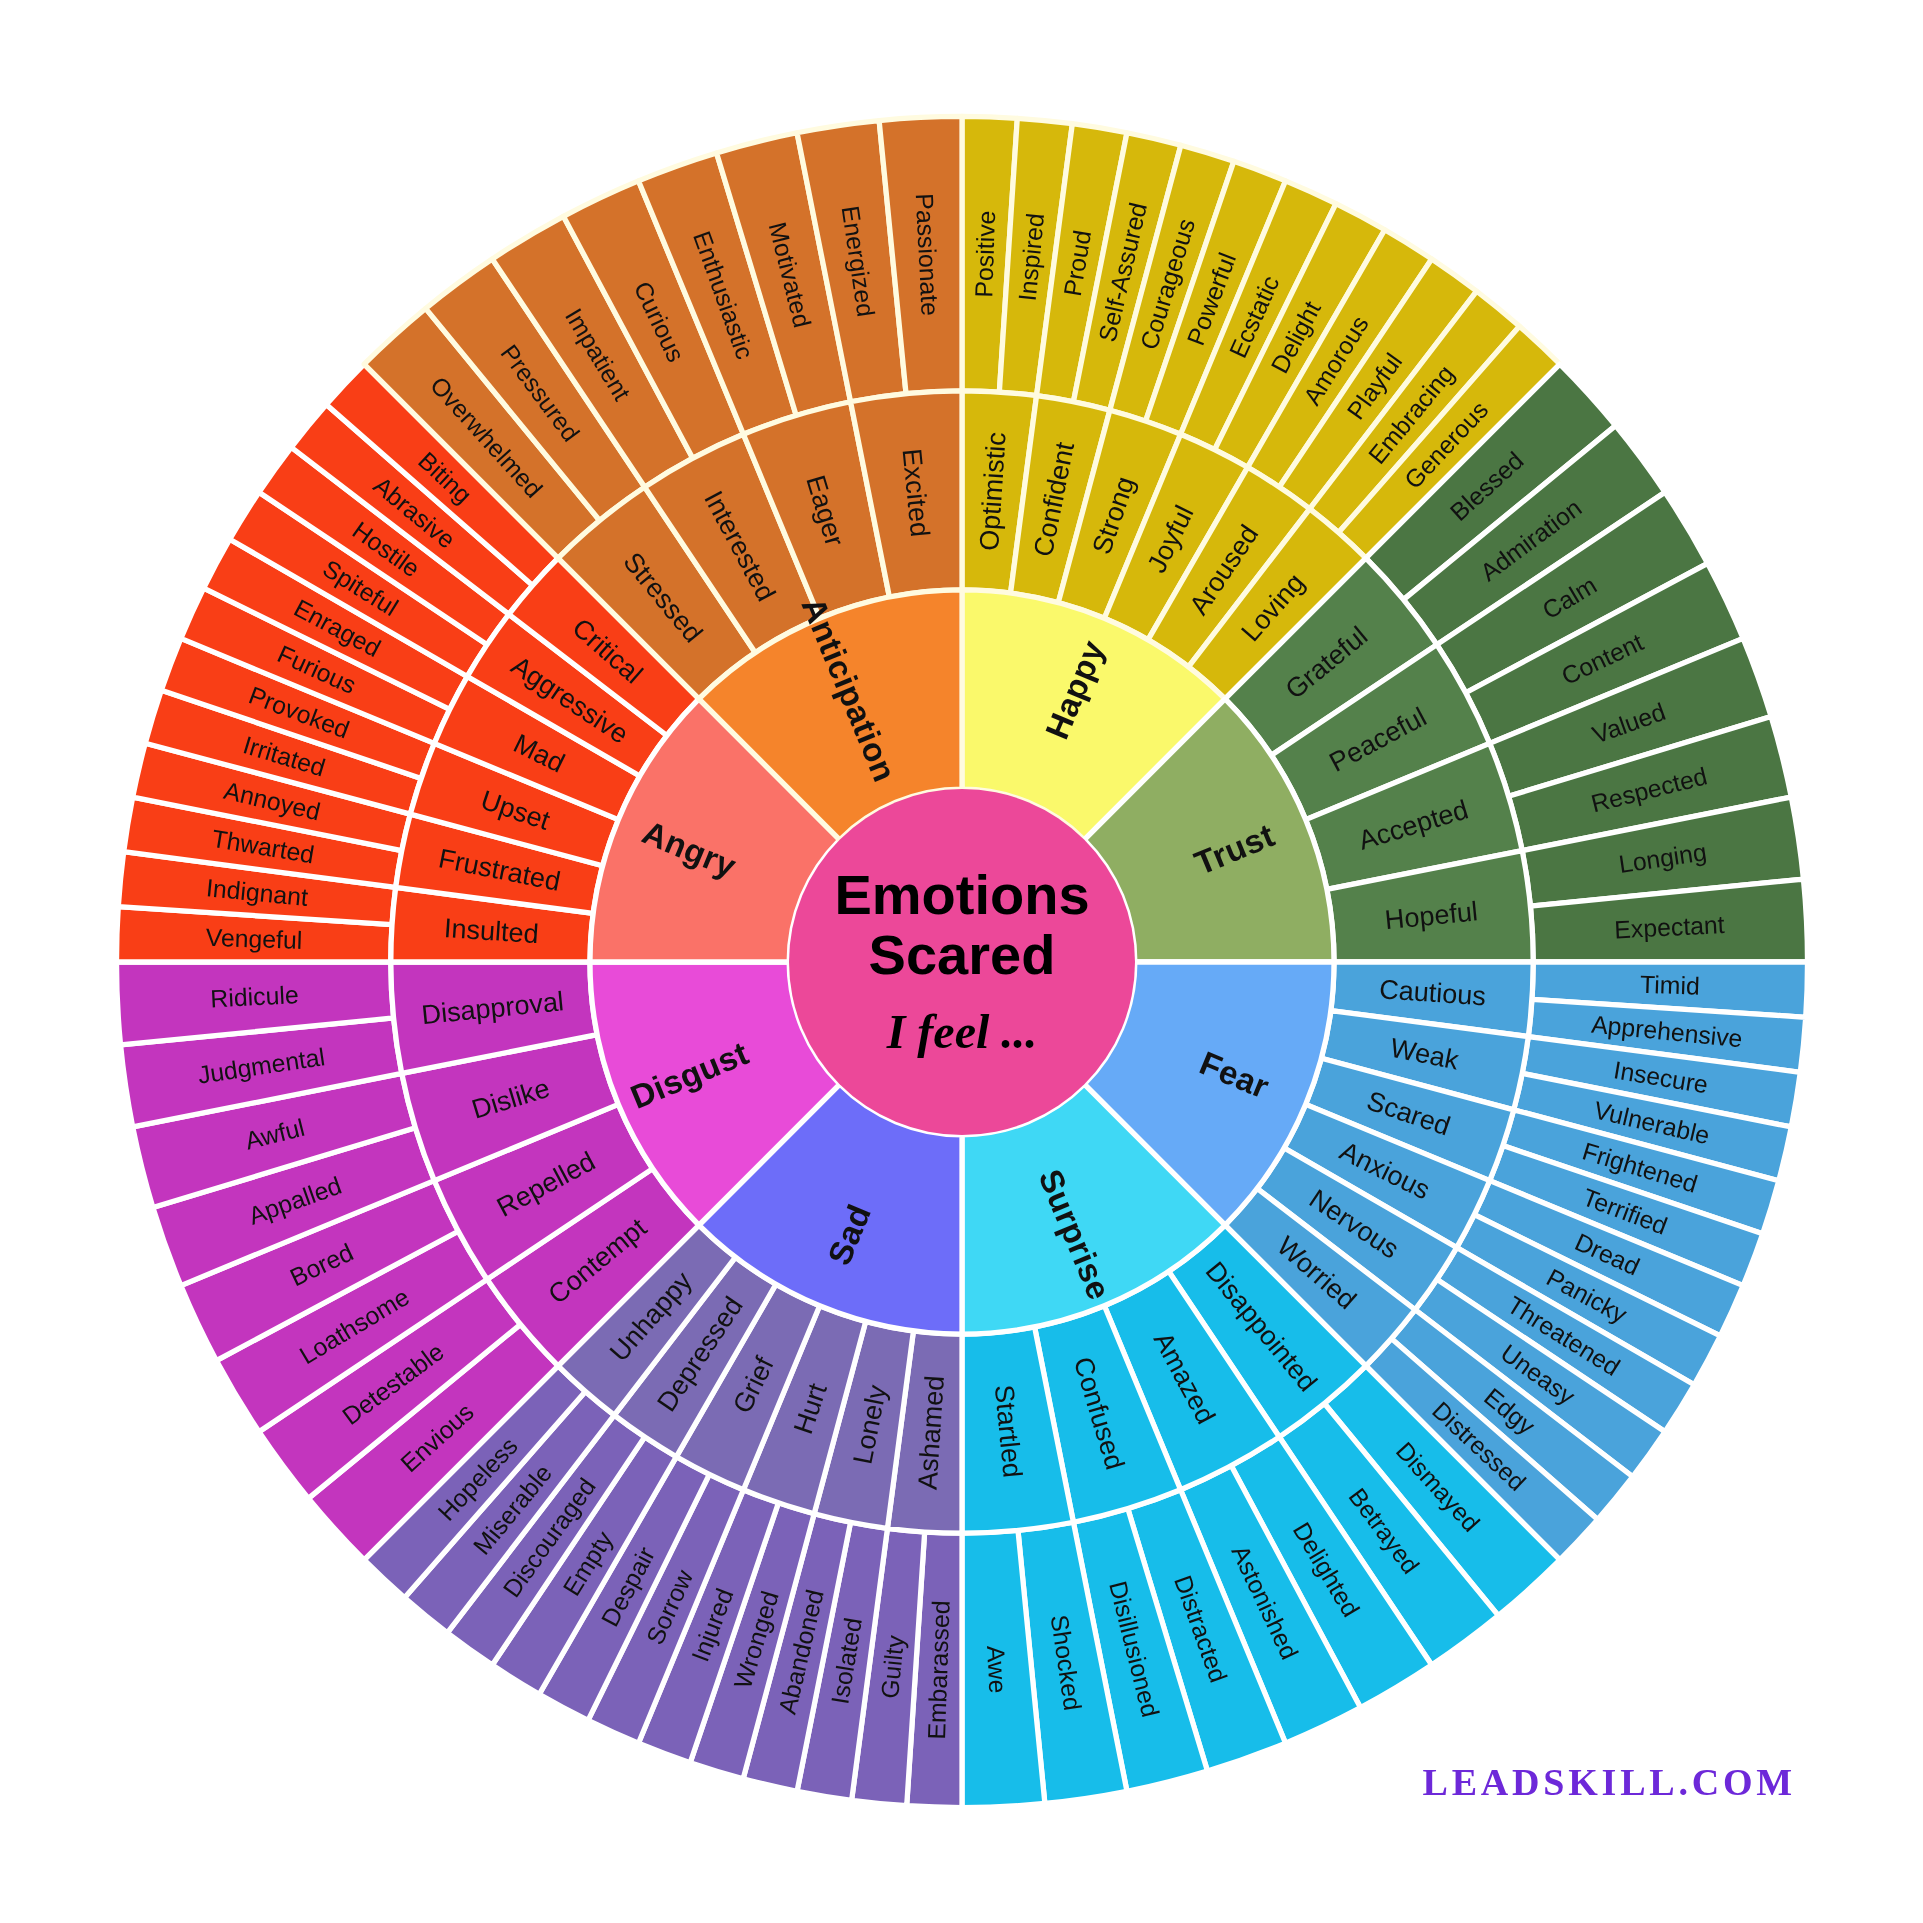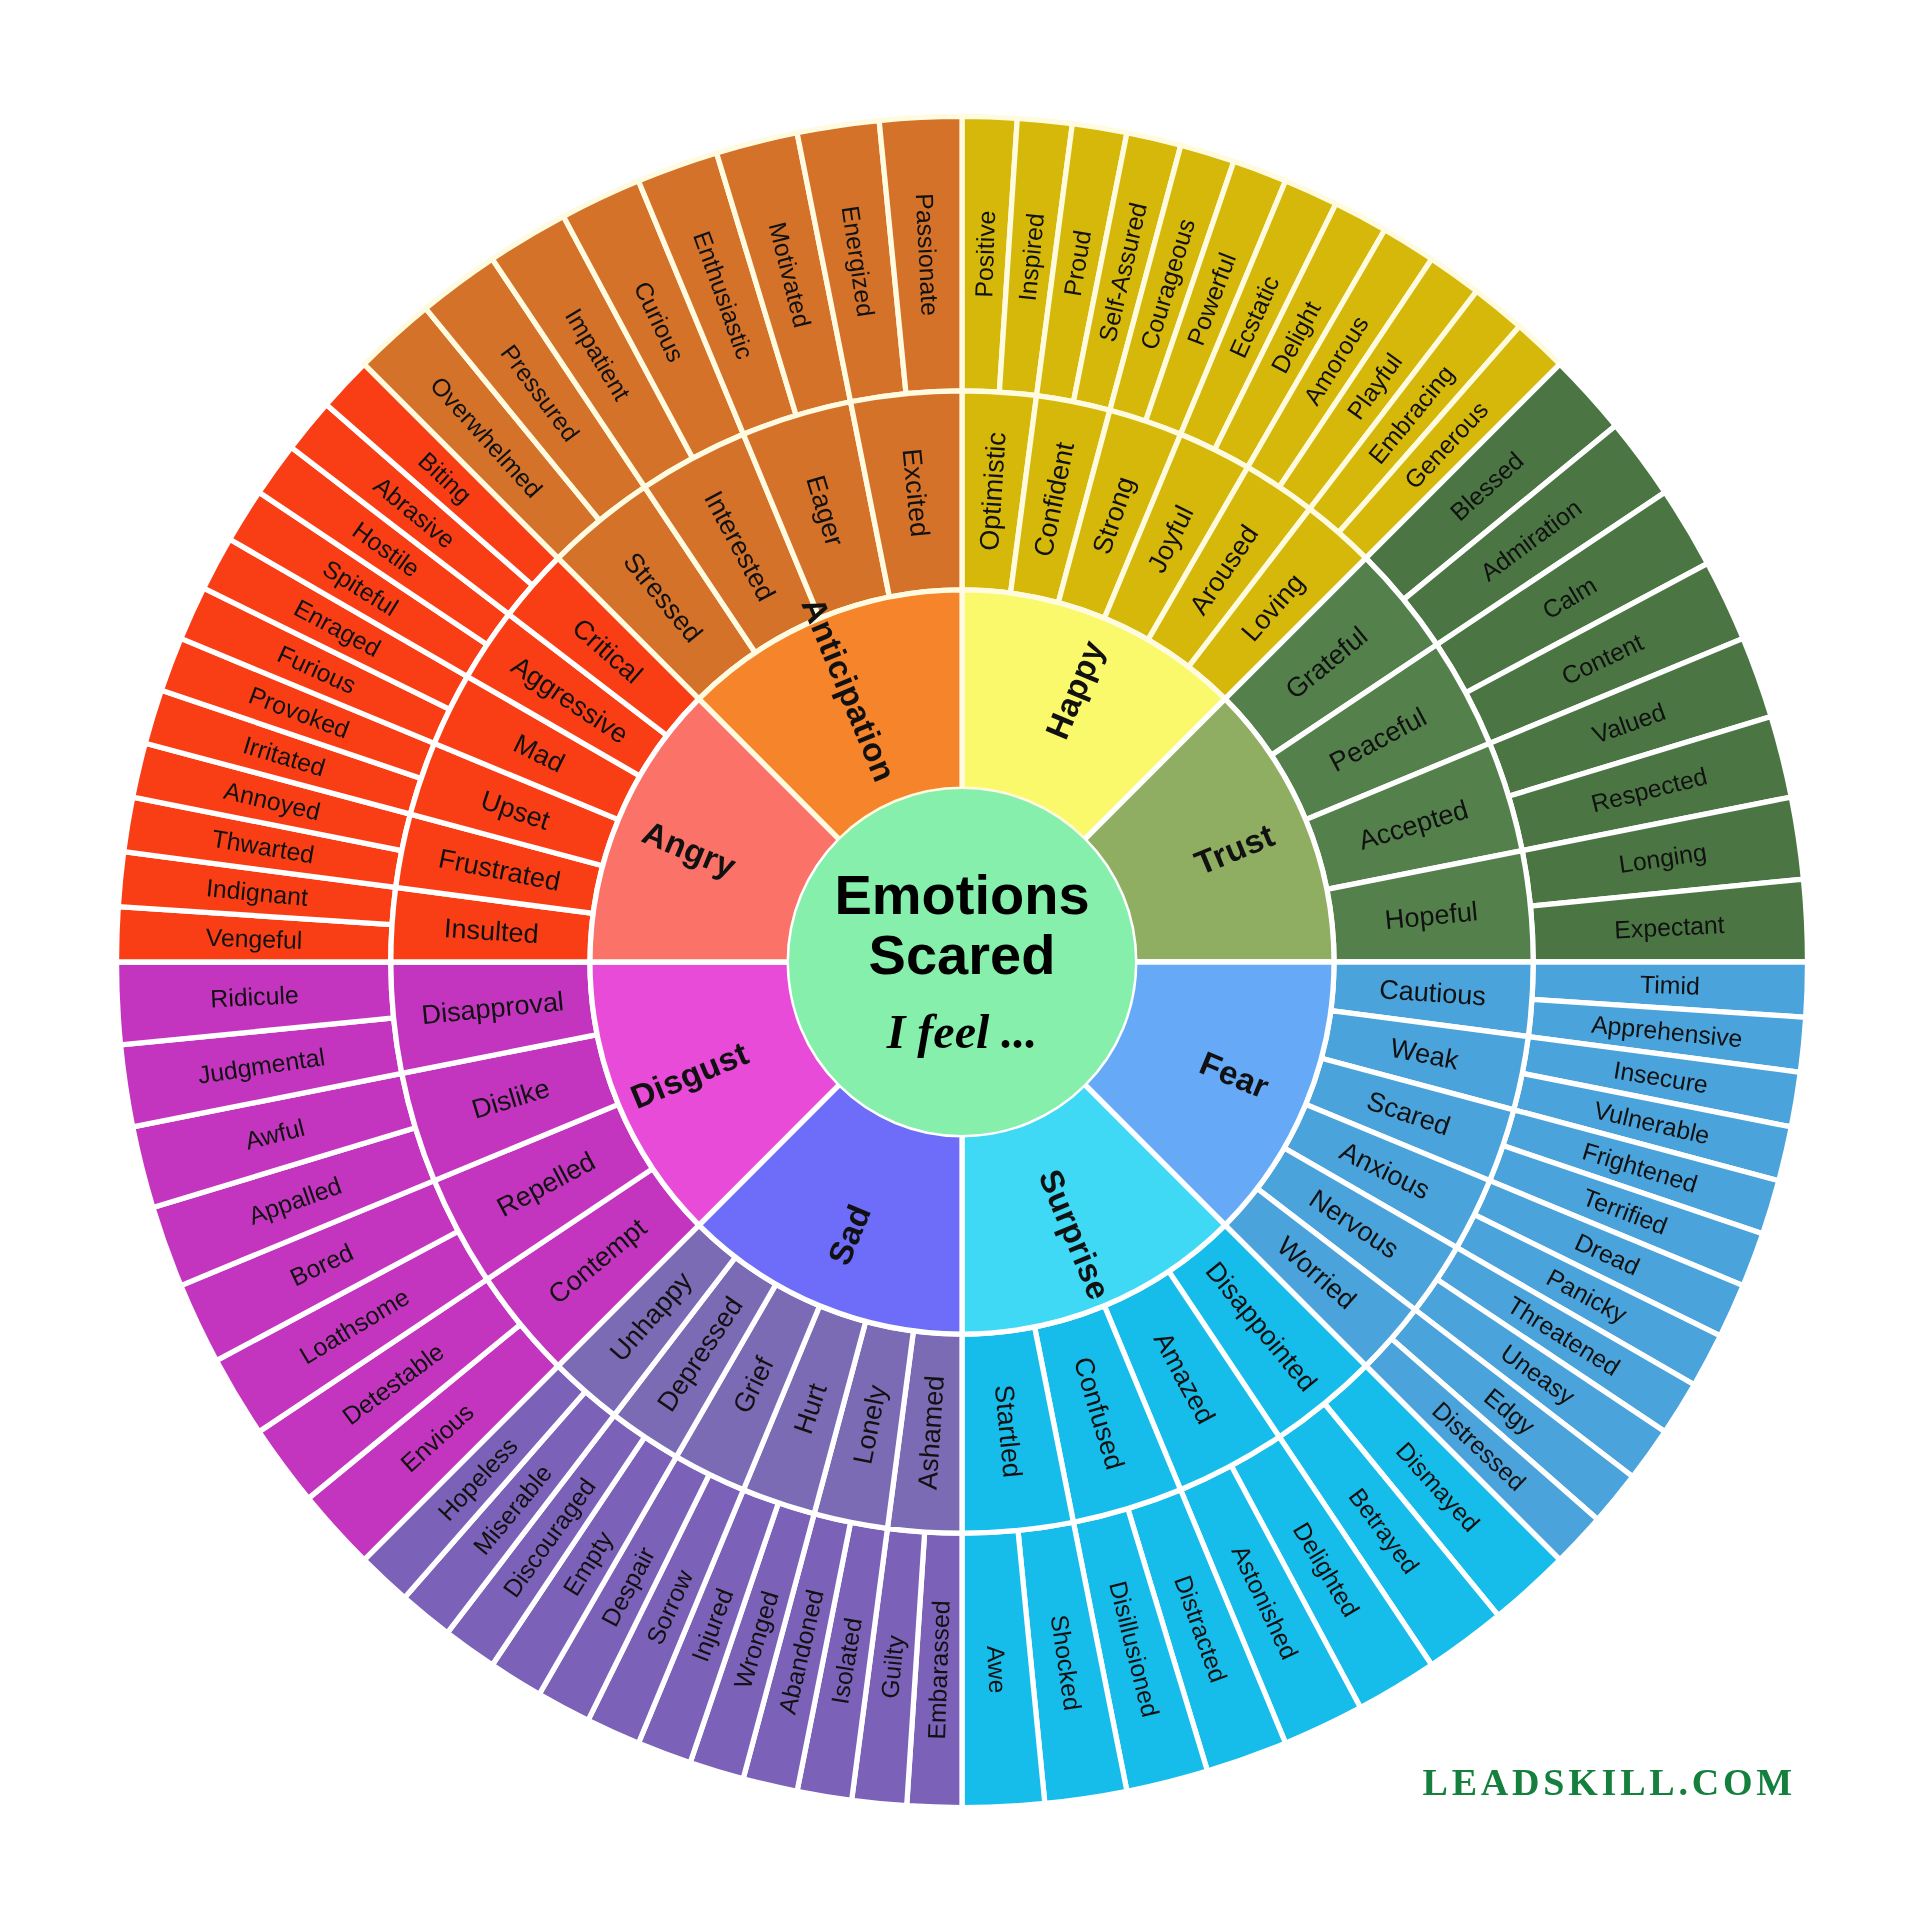--- a/index.html
+++ b/index.html
@@ -5,29 +5,29 @@
   html,body{margin:0;padding:0;background:#fff;}
   body{width:1924px;height:1924px;position:relative;
        font-family:"Liberation Sans", sans-serif;overflow:hidden;}
   #wheel-stage{position:absolute;left:0;top:0;width:1924px;height:1924px;}
   svg#wheel{display:block;width:1924px;height:1924px;}
   .sector-core-label{font-weight:bold;fill:#111;font-size:44px;
       font-family:"Liberation Sans", sans-serif;letter-spacing:0.5px;}
   .ring2-label{fill:#111;font-size:36px;font-family:"Liberation Sans", sans-serif;}
   .ring3-label{fill:#111;font-size:33px;font-family:"Liberation Sans", sans-serif;}
   #hub{position:absolute;left:789px;top:789px;width:346px;height:346px;
-       border-radius:50%;background:#86efac;display:flex;flex-direction:column;
+       border-radius:50%;background:#ec4899;display:flex;flex-direction:column;
        align-items:center;justify-content:center;z-index:5;}
   #hub .t1{font-size:56px;font-weight:bold;color:#000;line-height:1.08;
        font-family:"Liberation Sans", sans-serif;text-align:center;}
   #hub .t2{font-size:48px;font-style:italic;font-weight:bold;color:#000;
        margin-top:19px;font-family:"Liberation Serif", serif;text-align:right;}
   #footer-brand{position:absolute;right:128px;bottom:120px;
        font-family:"Liberation Serif", serif;font-size:38px;font-weight:bold;
-       letter-spacing:3.8px;color:#15803d;z-index:6;}
+       letter-spacing:3.8px;color:#6d28d9;z-index:6;}
 </style>
 </head>
 <body>
 
 <div id="wheel-stage">
   <svg id="wheel" viewBox="0 0 2560 2560">
     <g id="ring-outer">
         <path d="M 1280 155 A 1125 1125 0 0 1 1353.578520383911 157.40871135657108 L 1329.7063782149087 521.6272183386614 A 760 760 0 0 0 1280 520 Z" fill="#D6B80B" stroke="#fffbe0" stroke-width="7" stroke-linejoin="round"></path>
         <path d="M 1353.578520383911 157.40871135657108 A 1125 1125 0 0 1 1426.8419662475583 164.62453095446335 L 1379.1999060872392 526.5019053559041 A 760 760 0 0 0 1329.7063782149087 521.6272183386614 Z" fill="#D6B80B" stroke="#fffbe0" stroke-width="7" stroke-linejoin="round"></path>
         <path d="M 1426.8419662475583 164.62453095446335 A 1125 1125 0 0 1 1499.4766122681444 176.6165595463658 L 1428.2686447322576 534.6031868935448 A 760 760 0 0 0 1379.1999060872392 526.5019053559041 Z" fill="#D6B80B" stroke="#fffbe0" stroke-width="7" stroke-linejoin="round"></path>

